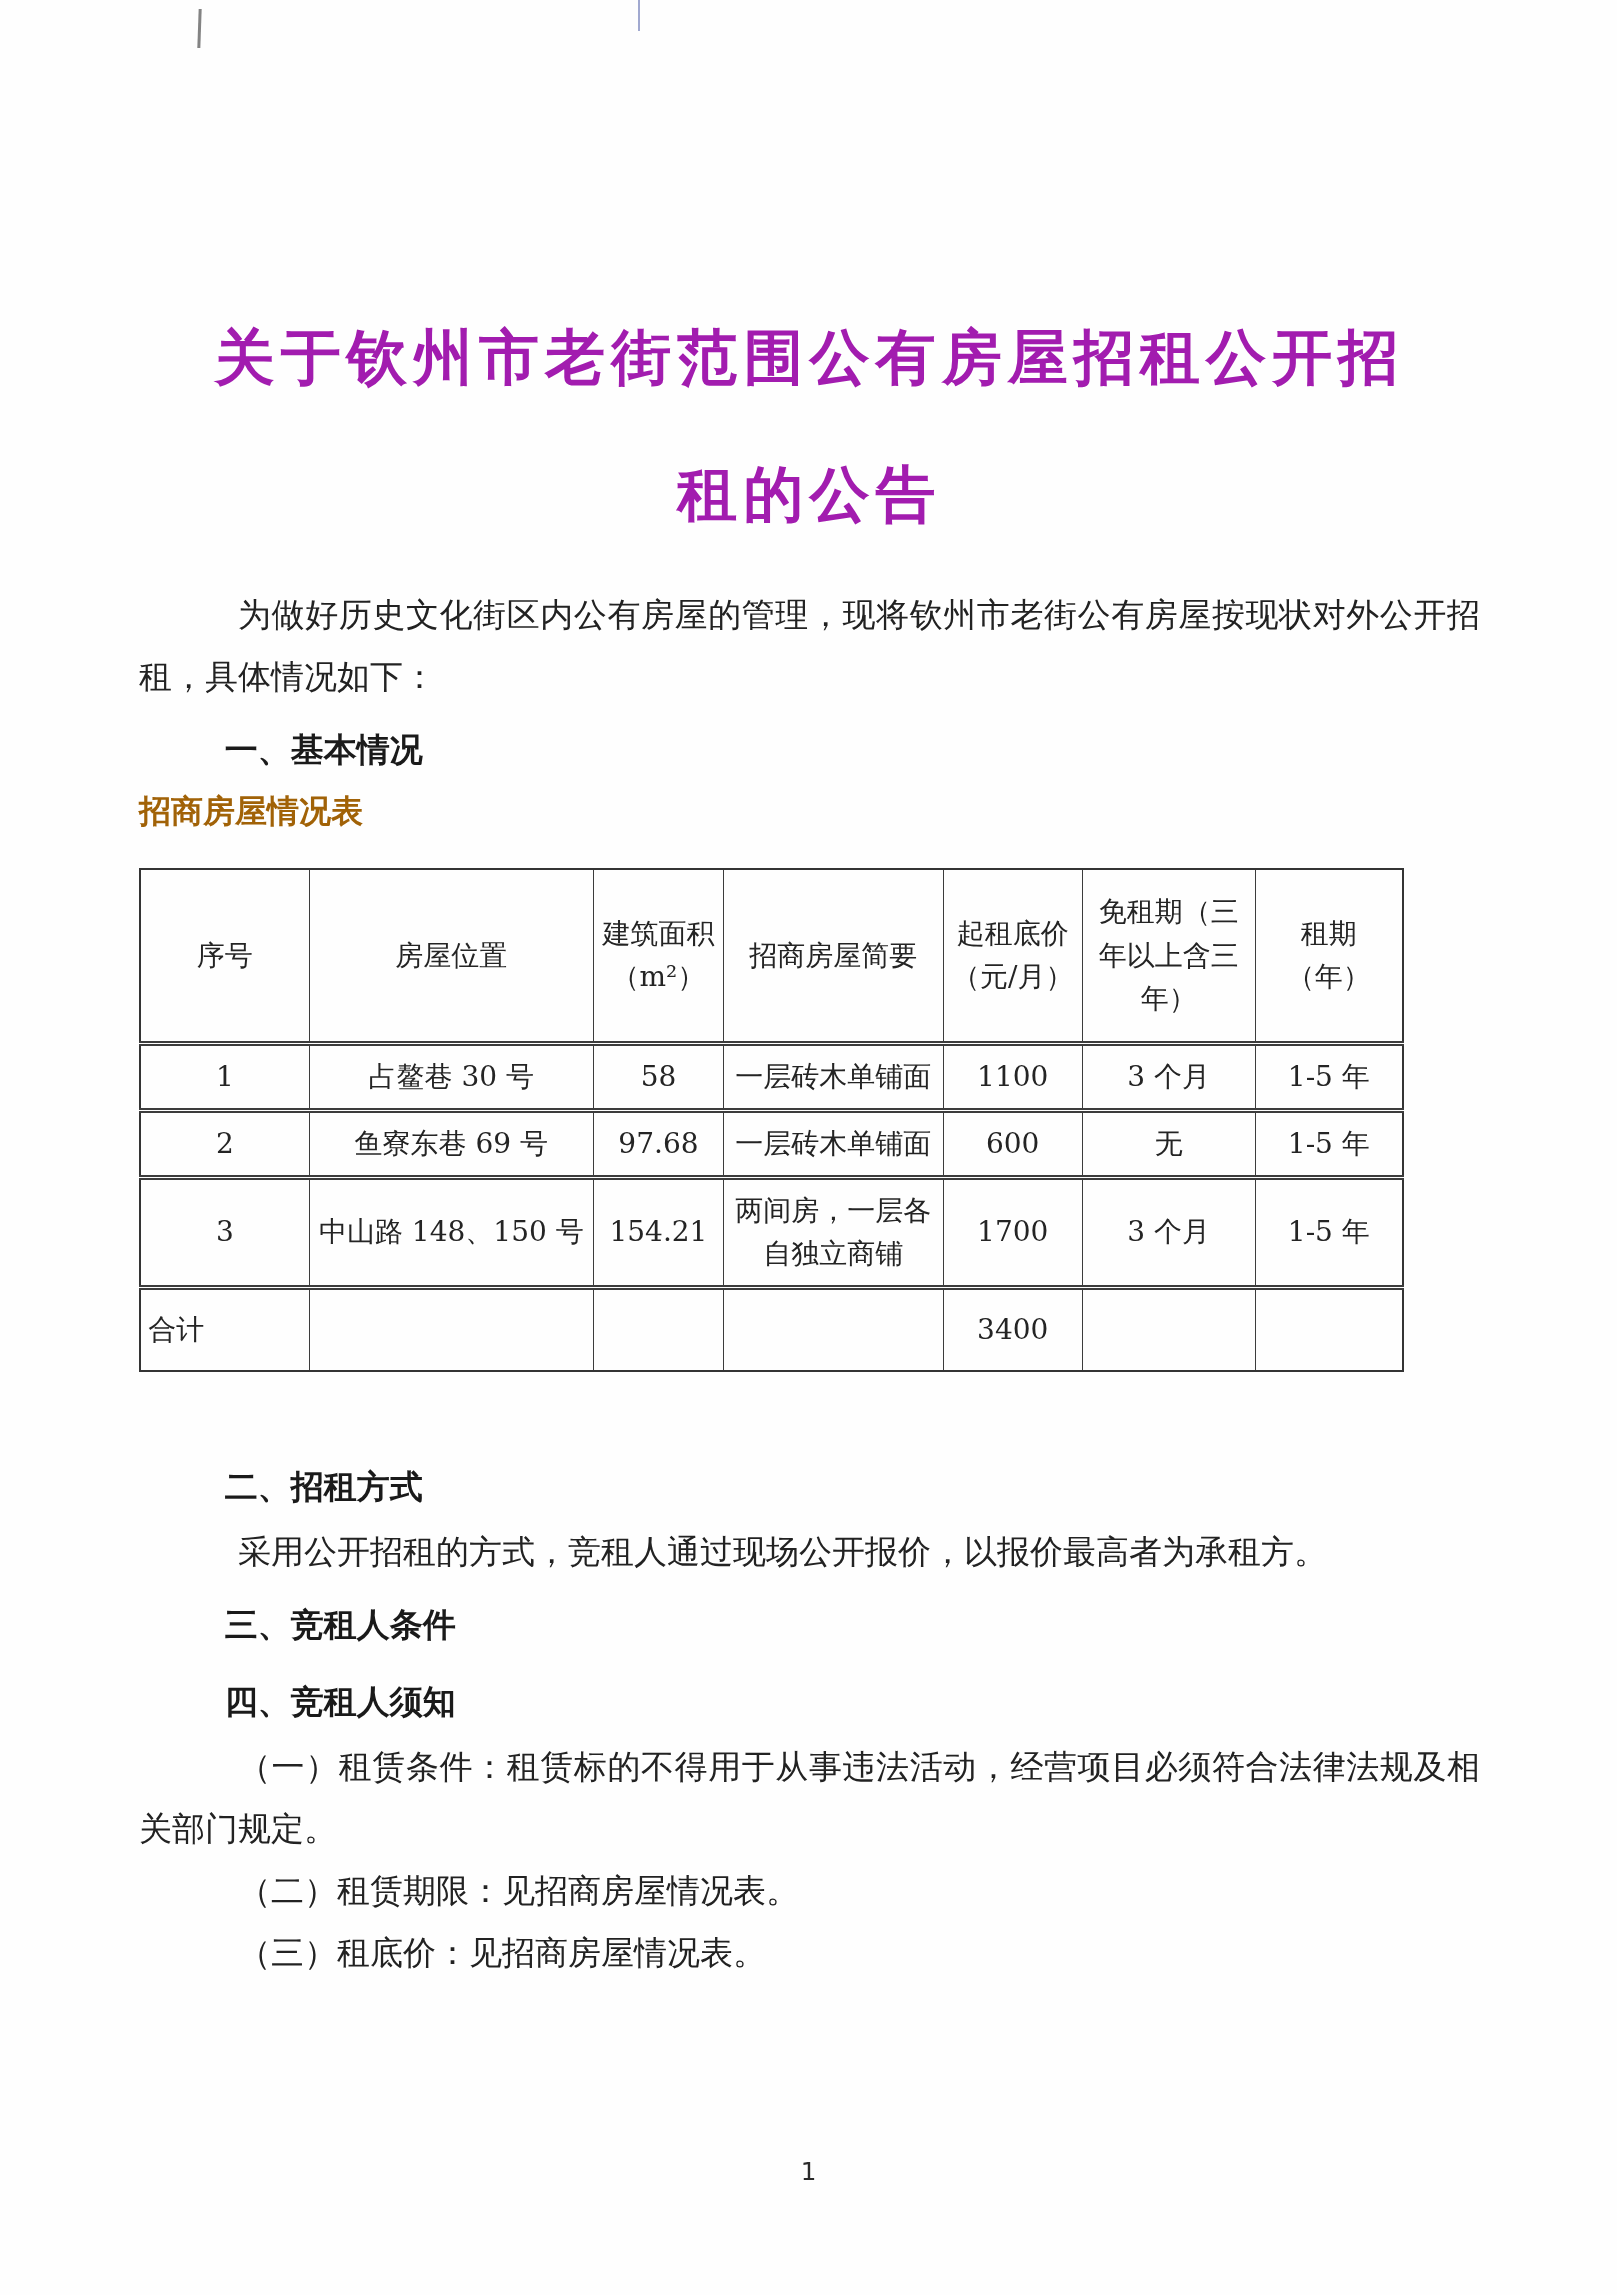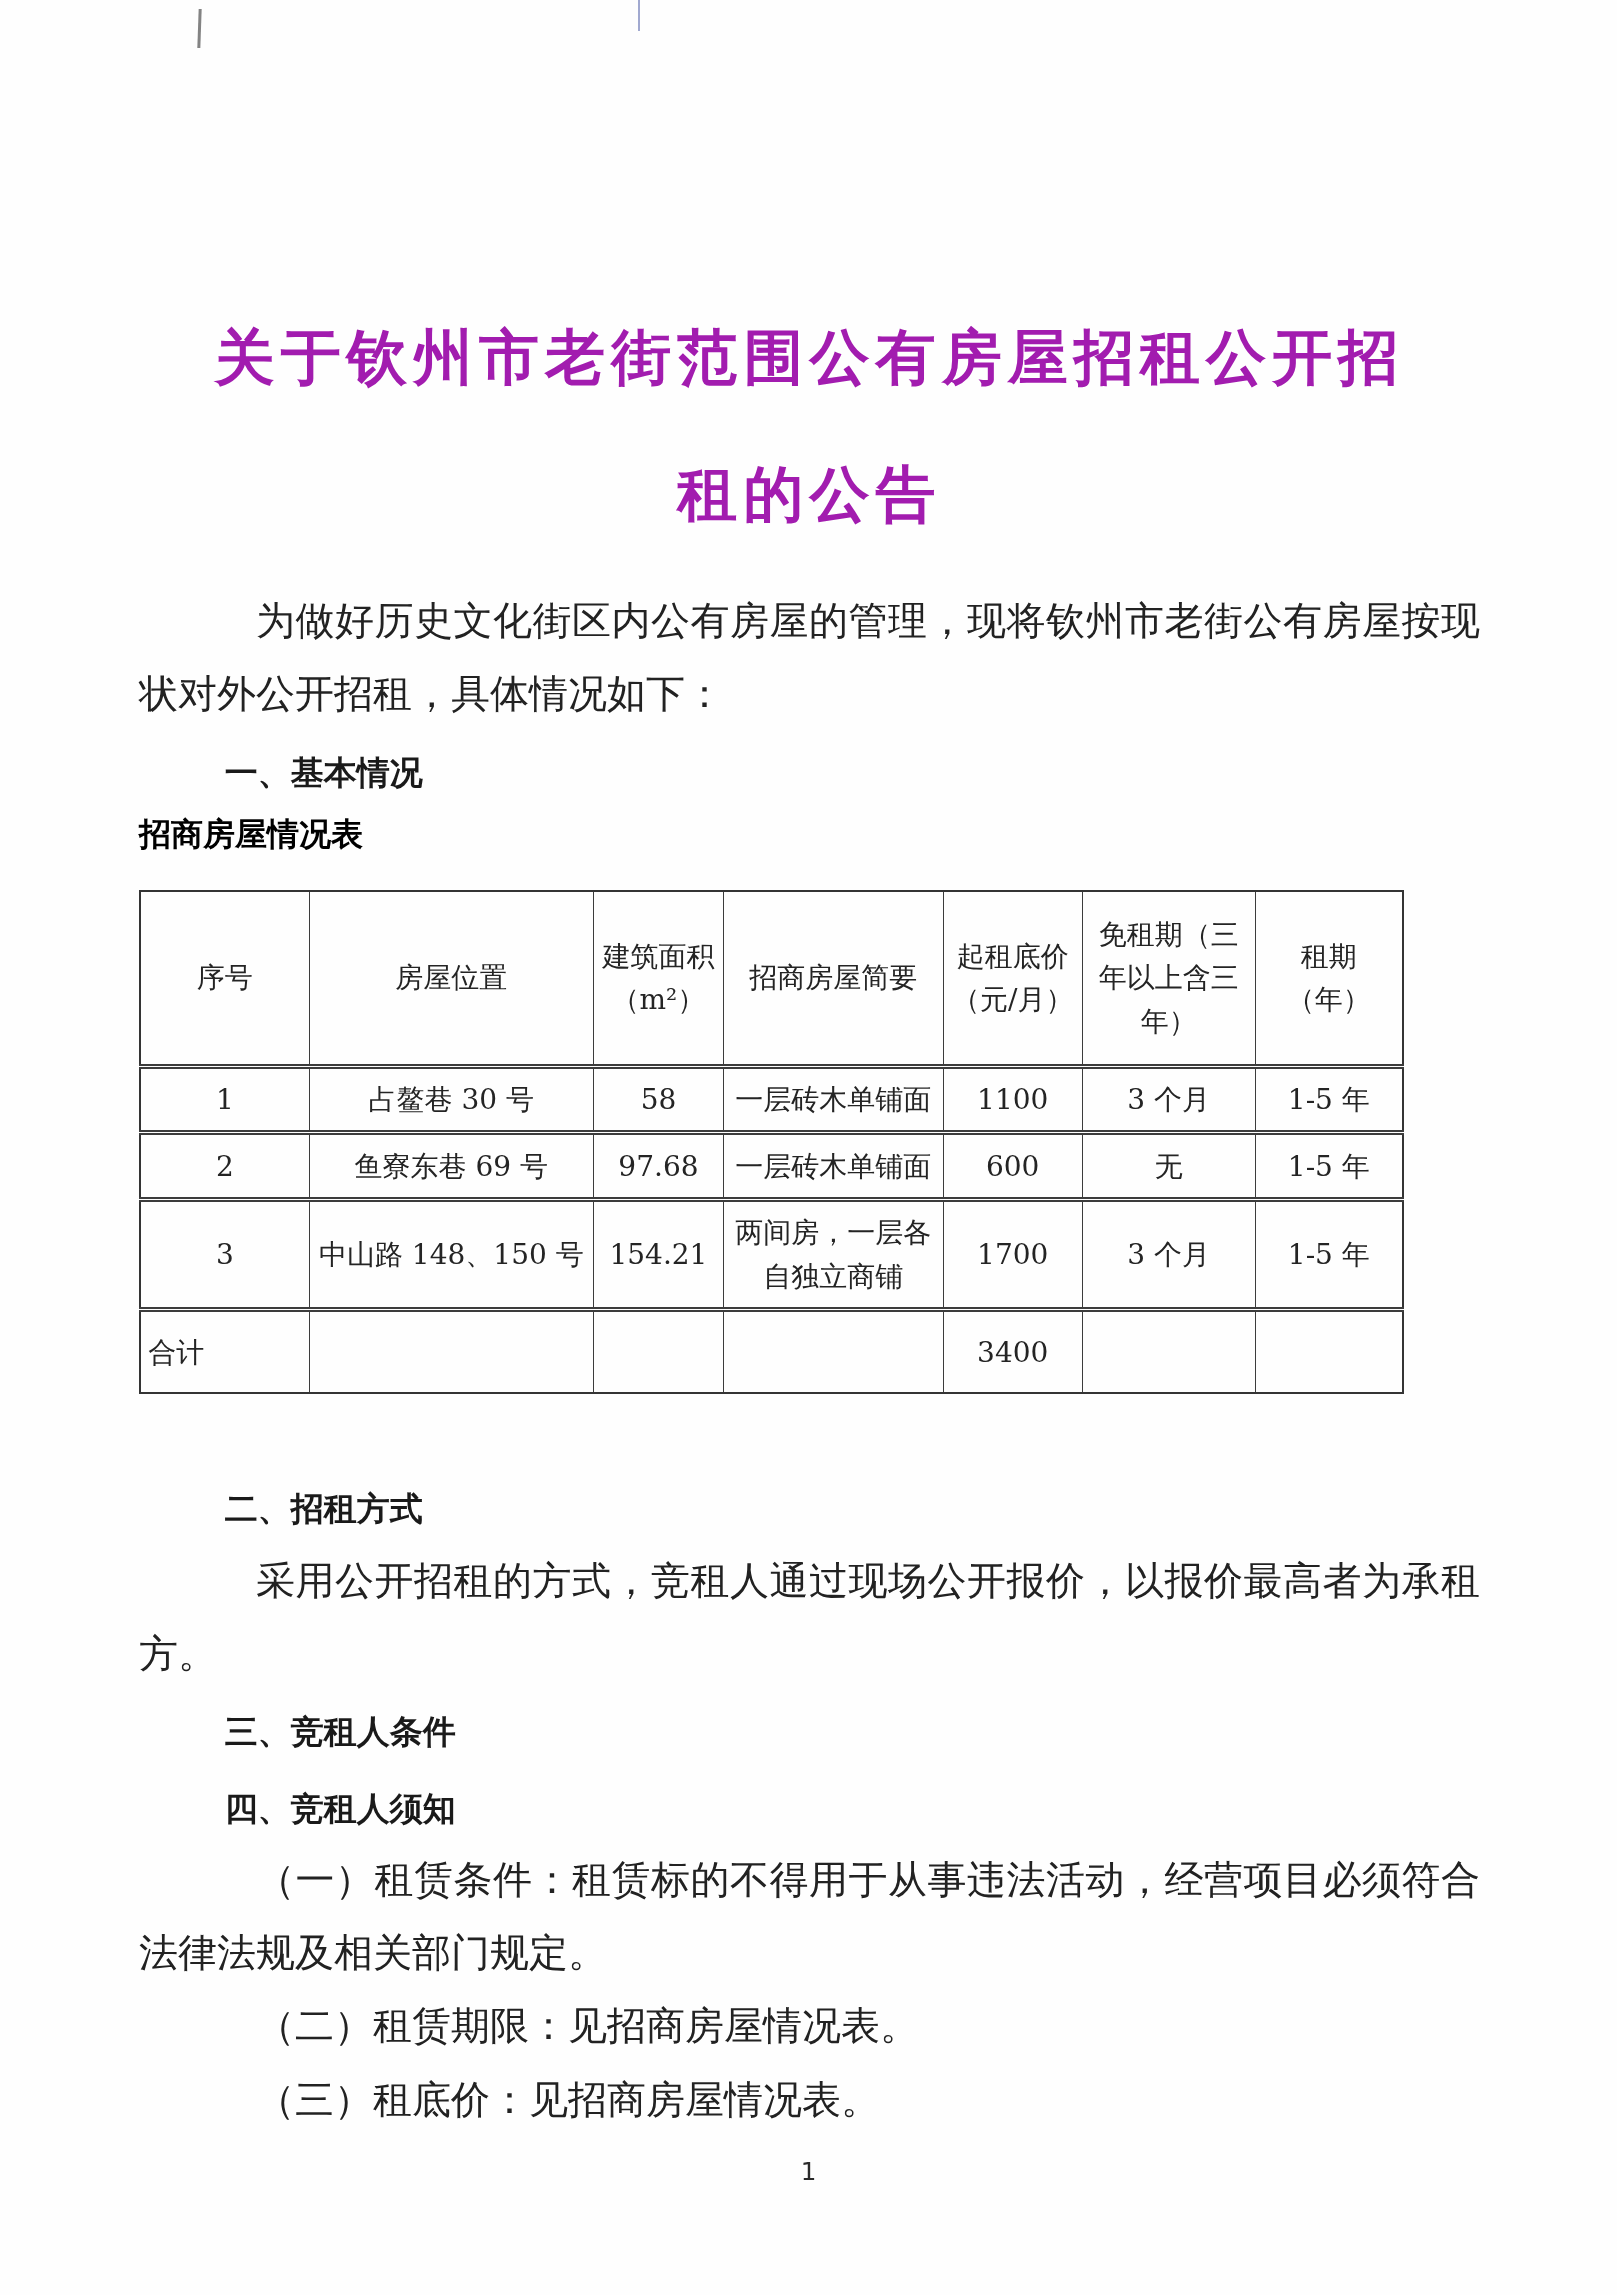--- a/index.html
+++ b/index.html
@@ -36,21 +36,21 @@
     text-align: center;
     font-family: "DejaVu Sans", "Liberation Sans", sans-serif;
     font-weight: 700;
     font-size: 60px;
     line-height: 2.28;
     letter-spacing: 6.1px;
     color: #a21caf;
   }
   .title .title-line { display: block; }
   .body-text {
-    font-size: 39px;
+    font-size: 33px;
     line-height: 1.88;
     text-align: justify;
     color: #222;
   }
   .para {
     margin: 21.5px 0 0 0;
     text-indent: 3em;
   }
   .heading {
     margin: 14.3px 0 0 0;
@@ -59,21 +59,21 @@
     font-size: 33px;
     line-height: 1.88;
     text-indent: 2.6em;
     color: #1a1a1a;
   }
   .table-caption {
     font-family: "DejaVu Sans", "Liberation Sans", sans-serif;
     font-weight: 700;
     font-size: 32px;
     line-height: 1.7;
-    color: #000000;
+    color: #a16207;
   }
   table.housing {
     width: 1265px;
     margin-top: 29px;
     border-collapse: collapse;
     table-layout: fixed;
     font-size: 28px;
     color: #242424;
   }
   table.housing th, table.housing td {

